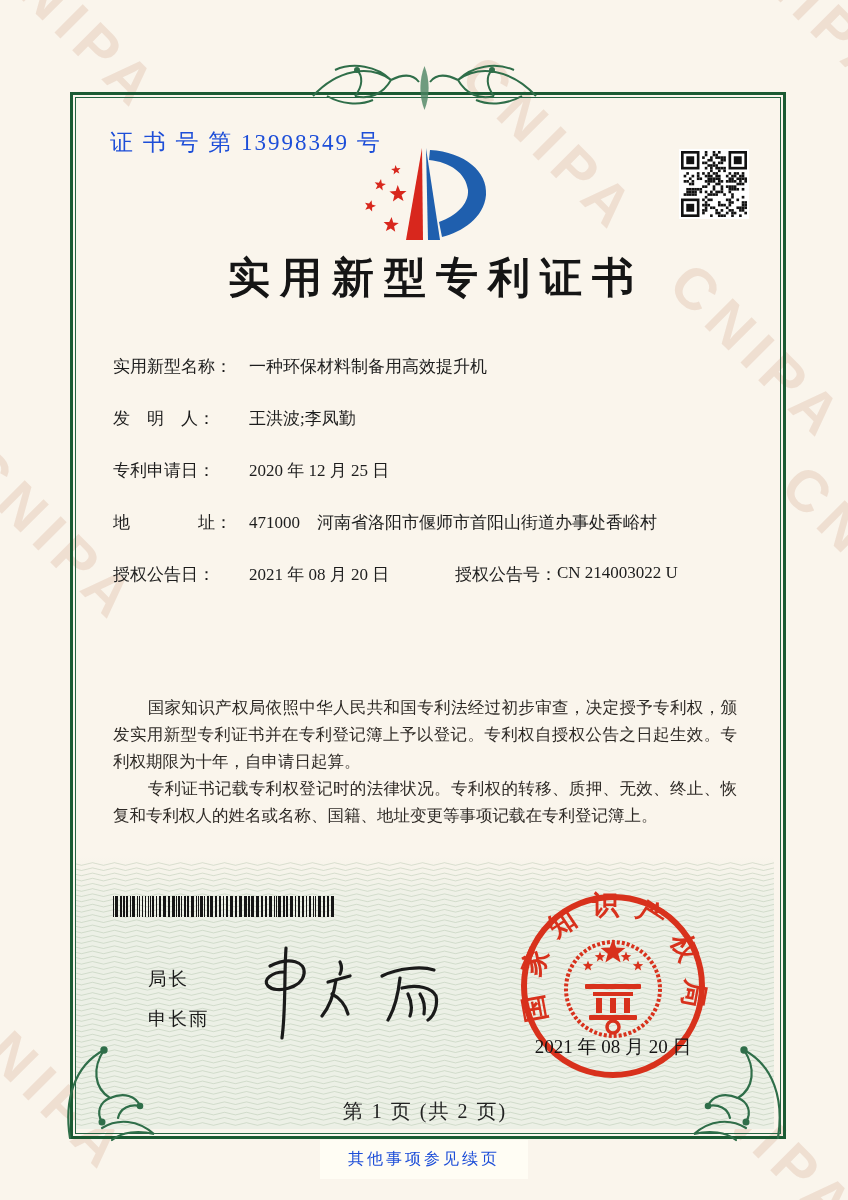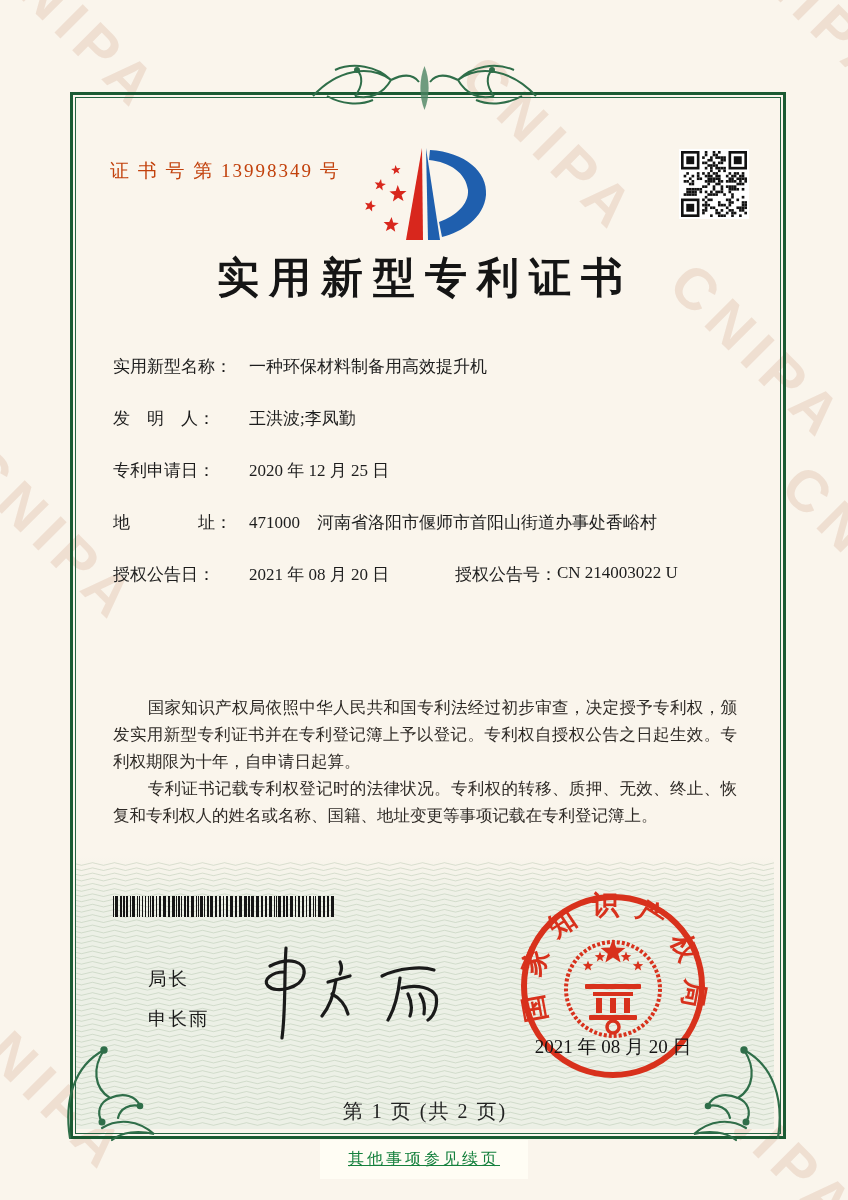--- a/index.html
+++ b/index.html
@@ -18,27 +18,27 @@
   .frame-inner{position:absolute;inset:2px;border:1px solid #236342;}
 
   
   .band{position:absolute;left:76px;top:856px;width:698px;height:273px;z-index:2;
         background:linear-gradient(180deg,rgba(236,240,230,0) 0px,rgba(236,240,230,0.85) 40px,#ecf0e6 70px);}
   .band svg{position:absolute;left:0;top:0;}
 
   .ornament{position:absolute;z-index:6;}
 
   
-  .cert-no{position:absolute;left:110px;top:158px;z-index:4;font-size:19px;color:#c2410c;
+  .cert-no{position:absolute;left:110px;top:127px;z-index:4;font-size:23px;color:#1d4ed8;
            letter-spacing:2px;white-space:pre;}
   .logo{position:absolute;left:350px;top:140px;z-index:4;}
   .qr{position:absolute;left:679px;top:149px;width:66px;height:66px;background:#fff;
       padding:2px;z-index:4;}
   .title{position:absolute;left:70px;top:250px;width:710px;text-align:center;z-index:4;
-         font-size:42px;font-weight:bold;color:#151515;letter-spacing:10px;white-space:nowrap;}
+         font-size:42px;font-weight:bold;color:#151515;letter-spacing:10px;white-space:nowrap;padding-left:11px;}
 
   
   .fields{position:absolute;left:113px;top:340px;width:640px;z-index:4;}
   .frow{height:52px;display:flex;align-items:center;position:relative;font-size:17px;color:#1d1d1d;}
   .flabel{width:136px;flex:none;white-space:pre;}
   .fvalue{white-space:pre;}
   .pair2{position:absolute;left:342px;display:flex;}
 
   
   .bodytext{position:absolute;left:113px;top:694px;width:624px;z-index:4;
@@ -52,22 +52,22 @@
   .signature{position:absolute;left:232px;top:942px;z-index:4;}
 
   
   .seal{position:absolute;left:513px;top:886px;z-index:5;}
   .seal-date{position:absolute;left:503px;top:1034px;width:220px;text-align:center;z-index:6;
              font-size:19px;color:#161616;white-space:pre;}
 
   .page-info{position:absolute;left:70px;top:1098px;width:710px;text-align:center;z-index:4;
              font-size:20px;letter-spacing:2px;color:#222;white-space:pre;}
   .foot-note{position:absolute;left:424px;top:1140px;transform:translateX(-50%);z-index:4;
-             background:#fffdf4;padding:9px 28px;font-size:16px;letter-spacing:3px;color:#15803d;
-             white-space:nowrap;text-decoration:underline;}
+             background:#fffdf4;padding:9px 28px;font-size:16px;letter-spacing:3px;color:#1d4ed8;
+             white-space:nowrap;}
 </style>
 </head>
 <body>
 
 <div class="paper">
 
   <div class="wm" style="left:-38px;top:-12px;">CNIPA</div>
   <div class="wm" style="left:700px;top:-30px;">CNIPA</div>
   <div class="wm" style="left:440px;top:110px;">CNIPA</div>
   <div class="wm" style="left:648px;top:318px;">CNIPA</div>

